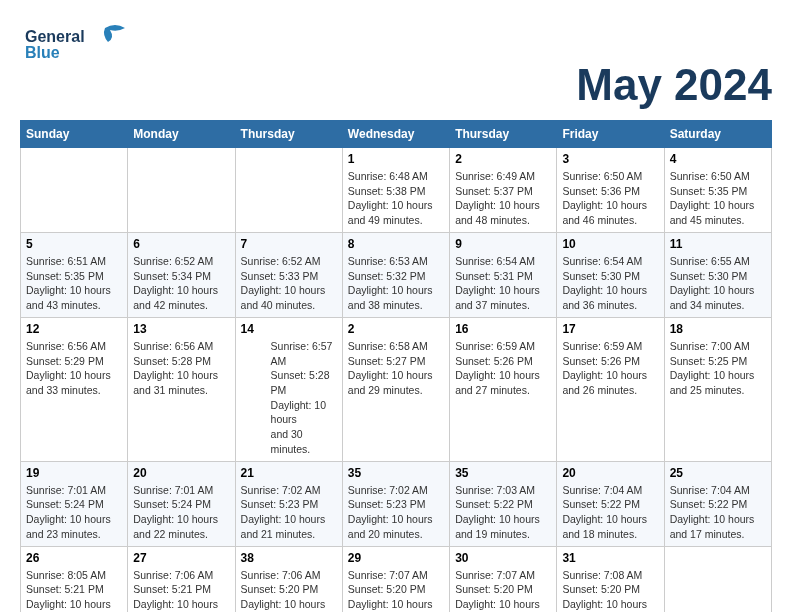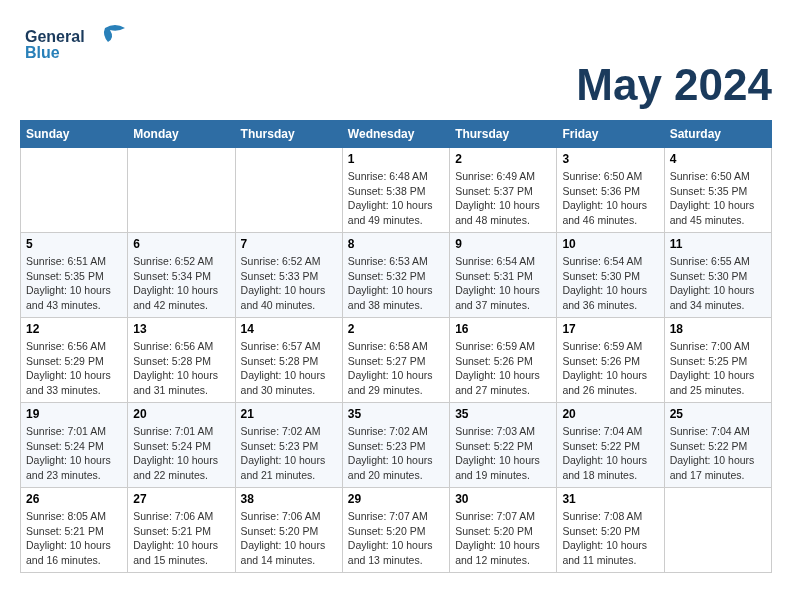--- a/index.html
+++ b/index.html
@@ -202,21 +202,21 @@
         </td>
         <td>
           <div class="day-number">13</div>
           <div class="day-info" style="white-space: pre-line;">Sunrise: 6:56 AM
 Sunset: 5:28 PM
 Daylight: 10 hours
 and 31 minutes.</div>
         </td>
         <td>
           <div class="day-number">14</div>
-          <div class="day-info" style="white-space: pre-line;">Sunrise: 6:57 AM
+          <div class="day-info" style="white-space: pre-line; margin-left: 30px;">Sunrise: 6:57 AM
 Sunset: 5:28 PM
 Daylight: 10 hours
 and 30 minutes.</div>
         </td>
         <td>
           <div class="day-number">2</div>
           <div class="day-info" style="white-space: pre-line;">Sunrise: 6:58 AM
 Sunset: 5:27 PM
 Daylight: 10 hours
 and 29 minutes.</div>

